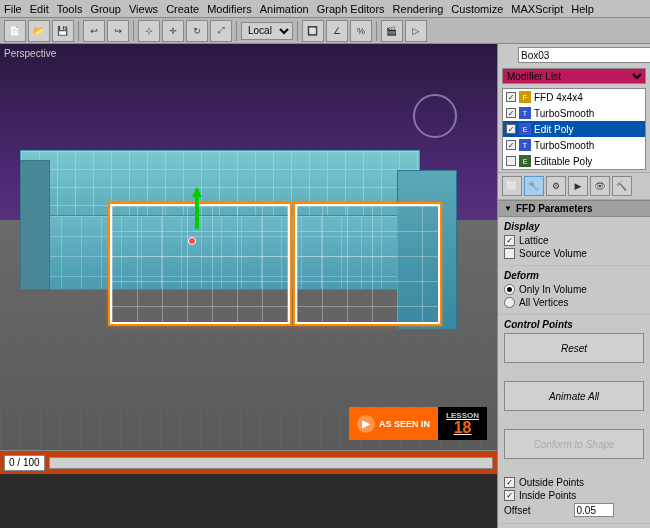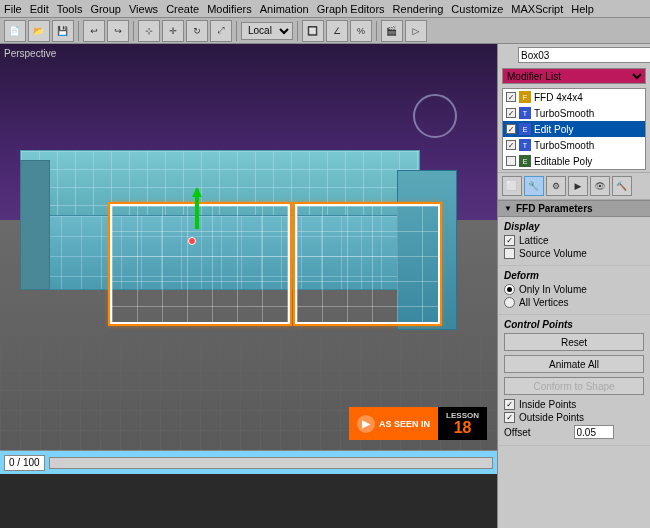--- a/index.html
+++ b/index.html
@@ -279,45 +279,46 @@
     }
     .param-radio.checked { background: #fff; }
     .param-radio.checked::after {
       content: '';
       width: 5px; height: 5px;
       border-radius: 50%;
       background: #000;
     }
     .param-btn {
       width: 100%;
-      height: 18px;
+      height: 30px;
       background: #d0d0d0;
       border: 1px solid #888;
       font-size: 10px;
       color: #000;
       cursor: pointer;
       text-align: center;
       display: flex; align-items: center; justify-content: center;
-      margin-bottom: 4px;
+      margin-bottom: 18px;
+      font-style: italic;
     }
     .param-btn.disabled { color: #aaa; cursor: default; }
     .param-input {
       width: 40px; height: 14px;
       border: 1px solid #888;
       background: #fff;
       font-size: 10px;
       color: #000;
       padding: 0 2px;
       margin-left: 39px;
     }
 
     
     #viewport-status {
       height: 24px;
-      background: #7dd3fc;
+      background: #c2410c;
       border-top: 1px solid #888;
       display: flex;
       align-items: center;
       padding: 0 4px;
       gap: 4px;
       font-size: 10px;
       color: #000;
     }
     .status-counter {
       background: #fff;
@@ -443,21 +444,21 @@
 
       <div class="vp-label">Perspective</div>
 
       <div style="position:absolute;bottom:10px;right:10px;display:flex;align-items:stretch;z-index:10;">
         <div style="background:#ff6600;color:#fff;font-size:9px;font-weight:bold;padding:4px 8px;display:flex;flex-direction:column;align-items:center;justify-content:center;gap:2px;">
           <div style="display:flex;align-items:center;gap:4px;">
             <div class="play-circle">▶</div>
             <span>AS SEEN IN</span>
           </div>
         </div>
-        <div style="background:#000;color:#fff;font-size:11px;font-weight:900;padding:4px 8px;display:flex;flex-direction:column;align-items:center;justify-content:center;">
+        <div style="background:#000;color:#fff;font-size:11px;font-weight:900;padding:4px 8px;display:flex;flex-direction:column;align-items:center;justify-content:center;text-decoration:underline;">
           <span style="font-size:8px;color:#ccc;">LESSON</span>
           <span style="font-size:16px;color:#ff6600;font-weight:900;line-height:1;">18</span>
         </div>
       </div>
     </div>
 
     <div id="viewport-status">
       <div class="status-counter">0 / 100</div>
       <div class="mini-scrollbar" style="flex:1;height:12px;"></div>
     </div>
@@ -543,25 +544,25 @@
         </div>
       </div>
 
       <div class="param-group">
         <div class="param-group-title">Control Points</div>
         <div class="param-btn">Reset</div>
         <div class="param-btn">Animate All</div>
         <div class="param-btn disabled">Conform to Shape</div>
         <div class="param-row">
           <div class="param-checkbox checked"></div>
+          <span>Outside Points</span>
+        </div>
+        <div class="param-row">
+          <div class="param-checkbox checked"></div>
           <span>Inside Points</span>
-        </div>
-        <div class="param-row">
-          <div class="param-checkbox checked"></div>
-          <span>Outside Points</span>
         </div>
         <div class="param-row">
           <span>Offset</span>
           <input class="param-input" type="text" value="0.05" style="">
         </div>
       </div>
     </div>
   </div>
 </div>
 

